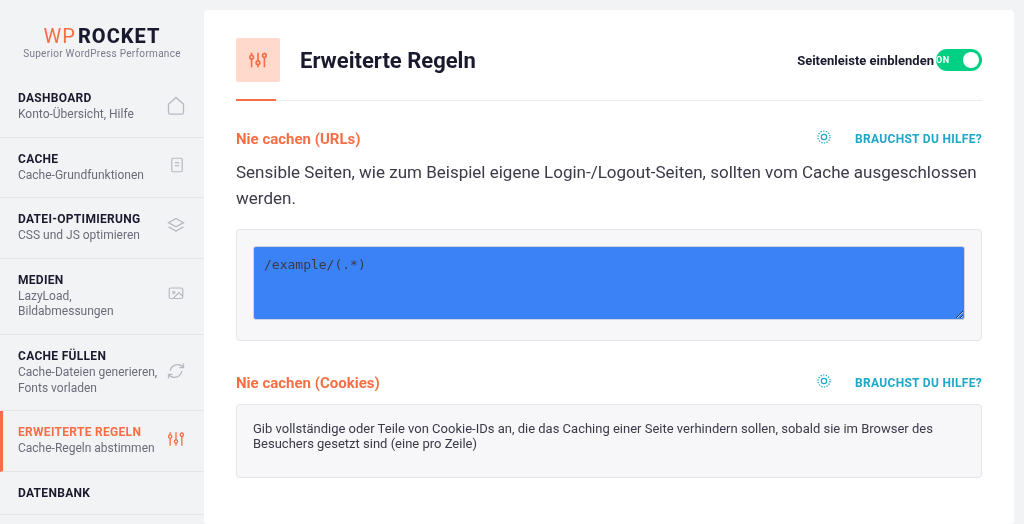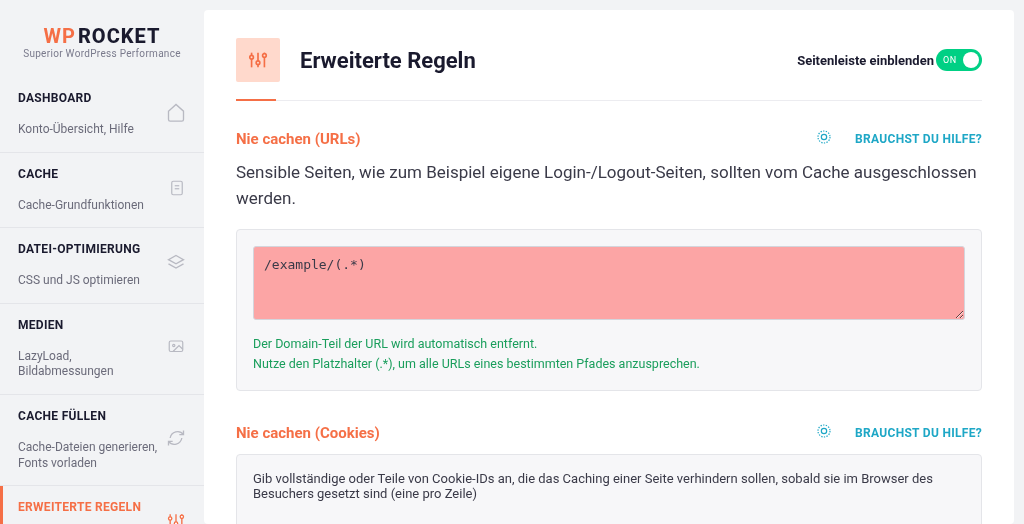--- a/index.html
+++ b/index.html
@@ -1,49 +1,49 @@
 <!DOCTYPE html>
 <html><head>
 <meta charset="utf-8">
 <style>
 *{box-sizing:border-box;margin:0;padding:0;font-family:-apple-system,BlinkMacSystemFont,"Segoe UI",Roboto,sans-serif}
 body{background:#f2f3f5;display:flex;height:524px;width:1024px;overflow:hidden}
 .sidebar{width:204px;background:#f2f3f5;display:flex;flex-direction:column}
 .logo-block{padding:24px 18px 18px;display:flex;flex-direction:column;align-items:center}
 .logo{display:flex;align-items:center;gap:2px}
-.logo-wp{color:#f56f46;font-weight:700;font-size:20px;letter-spacing:1px}
+.logo-wp{color:#f56f46;font-weight:400;font-size:20px;letter-spacing:1px}
 .logo-rocket{color:#1a1a2e;font-weight:800;font-size:20px;letter-spacing:1px}
 .logo-sub{color:#7a7a8c;font-size:10px;letter-spacing:0.3px;margin-top:0}
 .nav-item{padding:14px 18px 14px 18px;border-bottom:1px solid #e4e5e9;display:flex;align-items:center;justify-content:space-between;cursor:pointer;position:relative}
 .nav-item.active{border-left:3px solid #f56f46;padding-left:15px}
-.nav-text{display:flex;flex-direction:column;gap:17px}
+.nav-text{display:flex;flex-direction:column;gap:2px}
 .nav-title{font-size:12px;font-weight:700;color:#1a1a2e;letter-spacing:0.3px}
 .nav-item.active .nav-title{color:#f56f46}
 .nav-desc{font-size:12px;color:#6b6b7a;line-height:1.3}
 .nav-icon{color:#b8b9c2;flex-shrink:0}
 .nav-item.active .nav-icon{color:#f56f46}
 .main{flex:1;background:#fff;margin:10px 10px 0 0;border-radius:4px;padding:28px 32px;overflow-y:auto}
 .page-header{display:flex;align-items:center;justify-content:space-between;border-bottom:1px solid #ececf0;padding-bottom:18px;margin-bottom:28px;position:relative}
 .page-header::after{content:"";position:absolute;bottom:-1px;left:0;width:40px;height:2px;background:#f56f46}
 .page-title-wrap{display:flex;align-items:center;gap:20px}
 .page-icon{width:44px;height:44px;background:#ffd9cc;display:flex;align-items:center;justify-content:center;border-radius:2px}
 .page-title{font-size:22px;font-weight:700;color:#1a1a2e}
 .header-right{display:flex;align-items:center;gap:2px}
 .sidebar-toggle-label{font-size:13px;font-weight:700;color:#1a1a2e}
 .toggle{width:46px;height:22px;background:#00d084;border-radius:11px;position:relative;cursor:pointer;display:flex;align-items:center}
-.toggle-label{color:#fff;font-size:9px;font-weight:400;margin-left:7px;letter-spacing:0.5px}
+.toggle-label{color:#fff;font-size:9px;font-weight:700;letter-spacing:0.5px}
 .toggle-knob{width:16px;height:16px;background:#fff;border-radius:50%;position:absolute;right:3px}
 .section{margin-bottom:32px}
 .section-header{display:flex;justify-content:space-between;align-items:center;margin-bottom:12px}
 .section-title{color:#f56f46;font-size:15px;font-weight:700}
 .help-link{color:#1ea7c6;font-size:12px;font-weight:700;display:flex;align-items:center;gap:23px;cursor:pointer;letter-spacing:0.3px}
 .section-desc{font-size:17px;color:#3a3a48;margin-bottom:18px;line-height:1.5}
 .field-box{background:#f7f7f9;border:1px solid #e4e5e9;border-radius:4px;padding:16px}
 .field-label{font-size:13px;color:#3a3a48;margin-bottom:10px}
-.field-textarea{width:100%;height:74px;border:1px solid #d4d5dc;border-radius:3px;padding:10px;font-family:Menlo,Monaco,monospace;font-size:13px;color:#3a3a48;resize:vertical;background:#fca5a5}
+.field-textarea{width:100%;height:74px;border:1px solid #d4d5dc;border-radius:3px;padding:10px;font-family:Menlo,Monaco,monospace;font-size:13px;color:#3a3a48;resize:vertical;background:#3b82f6}
 .field-hint{color:#1a9e5c;font-size:12.5px;line-height:1.6;margin-top:10px}
 </style>
 </head>
 <body>
 
 <aside class="sidebar">
   <div class="logo-block">
     <div class="logo">
       <span class="logo-wp">WP</span>
       <span class="logo-rocket">ROCKET</span>
@@ -162,24 +162,20 @@
         <span><svg width="16" height="16" viewBox="0 0 24 24" fill="none" stroke="#1ea7c6" stroke-width="1.8">
               <circle cx="12" cy="12" r="9" stroke-dasharray="2 2"></circle>
               <circle cx="12" cy="12" r="4"></circle>
             </svg></span>
         <span>BRAUCHST DU HILFE?</span>
       </a>
     </div>
     <p class="section-desc">Sensible Seiten, wie zum Beispiel eigene Login-/Logout-Seiten, sollten vom Cache ausgeschlossen werden.</p>
     <div class="field-box">
       <textarea class="field-textarea" style="">/example/(.*)</textarea>
-      <div class="field-hint">
-        <div>Der Domain-Teil der URL wird automatisch entfernt.</div>
-        <div>Nutze den Platzhalter (.*), um alle URLs eines bestimmten Pfades anzusprechen.</div>
-      </div>
     </div>
   </section>
 
   <section class="section">
     <div class="section-header">
       <h2 class="section-title">Nie cachen (Cookies)</h2>
       <a class="help-link">
         <span><svg width="16" height="16" viewBox="0 0 24 24" fill="none" stroke="#1ea7c6" stroke-width="1.8">
               <circle cx="12" cy="12" r="9" stroke-dasharray="2 2"></circle>
               <circle cx="12" cy="12" r="4"></circle>

